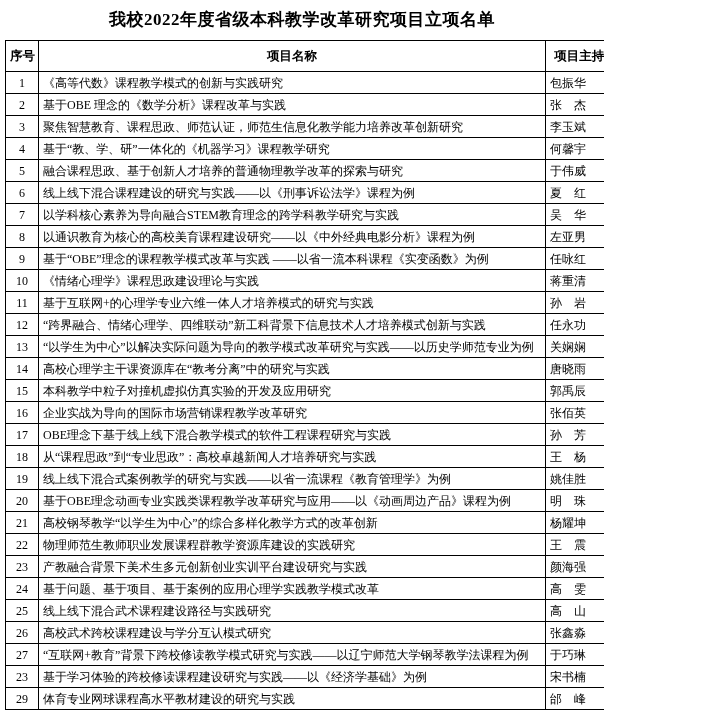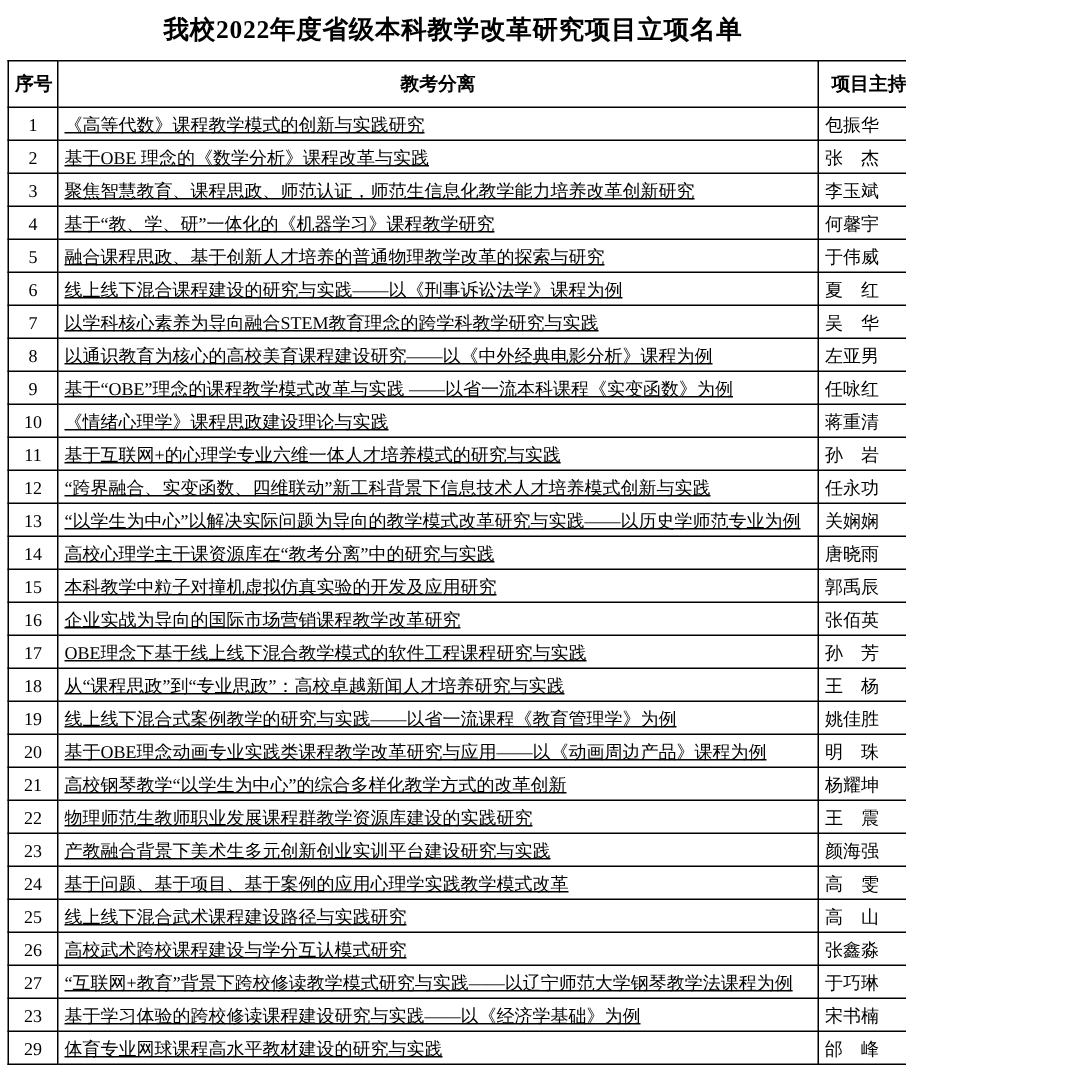--- a/index.html
+++ b/index.html
@@ -54,21 +54,20 @@
     line-height: 14px;
   }
   td.no {
     text-align: center;
     font-size: 11.5px;
   }
   td.name {
     text-align: left;
     font-size: 11.5px;
     white-space: nowrap;
-    text-decoration: underline;
   }
   td.leader {
     text-align: left;
     white-space: nowrap;
   }
   td.cat {
     text-align: left;
     vertical-align: middle;
     font-size: 11.5px;
     line-height: 15px;
@@ -84,21 +83,21 @@
   <table class="projects">
     <colgroup>
       <col class="c-no">
         <col class="c-name">
         <col class="c-leader">
         <col class="c-cat">
     </colgroup>
     <thead>
       <tr>
         <th>序号</th>
-        <th>教考分离</th>
+        <th>项目名称</th>
         <th>项目主持人</th>
         <th>项目类别</th>
       </tr>
     </thead>
     <tbody id="table-body">
         <tr>
           <td class="no">1</td>
           <td class="name">《高等代数》课程教学模式的创新与实践研究</td>
           <td class="leader">包振华</td>
           <td class="cat" rowspan="24">一般项目</td>
@@ -148,21 +147,21 @@
           <td class="name">《情绪心理学》课程思政建设理论与实践</td>
           <td class="leader">蒋重清</td>
         </tr>
         <tr>
           <td class="no">11</td>
           <td class="name">基于互联网+的心理学专业六维一体人才培养模式的研究与实践</td>
           <td class="leader">孙　岩</td>
         </tr>
         <tr>
           <td class="no">12</td>
-          <td class="name">“跨界融合、实变函数、四维联动”新工科背景下信息技术人才培养模式创新与实践</td>
+          <td class="name">“跨界融合、情绪心理学、四维联动”新工科背景下信息技术人才培养模式创新与实践</td>
           <td class="leader">任永功</td>
         </tr>
         <tr>
           <td class="no">13</td>
           <td class="name">“以学生为中心”以解决实际问题为导向的教学模式改革研究与实践——以历史学师范专业为例</td>
           <td class="leader">关娴娴</td>
         </tr>
         <tr>
           <td class="no">14</td>
           <td class="name">高校心理学主干课资源库在“教考分离”中的研究与实践</td>

